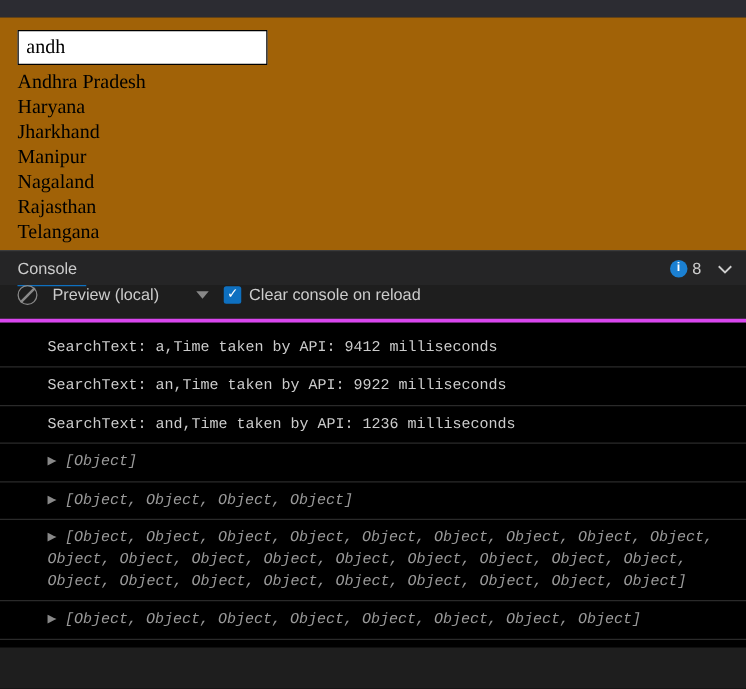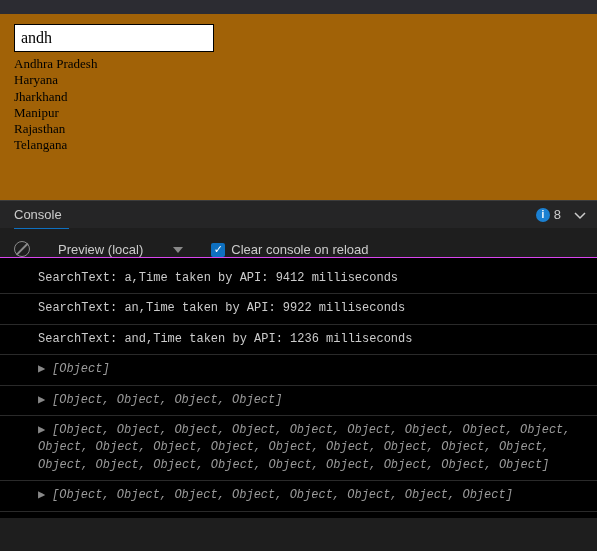--- a/index.html
+++ b/index.html
@@ -3,32 +3,32 @@
 <meta charset="utf-8">
 <style>
   * { margin: 0; padding: 0; box-sizing: border-box; }
   body { font-family: "Segoe UI", Arial, sans-serif; background: #1e1e1e; width: 597px; height: 551px; overflow: hidden; }
   
   .top-bar { height: 14px; background: #2c2c32; }
   
   .app-area { background: #a16207; padding: 10px 14px 0 14px; height: 186px; overflow: hidden; }
   .search-box { width: 200px; height: 28px; border: 1.5px solid #000; padding: 2px 6px; font-size: 16px; font-family: "Times New Roman", serif; outline: none; }
   .results { margin-top: 4px; }
-  .result-item { font-family: "Times New Roman", serif; font-size: 13px; line-height: 1.25; color: #000; }
+  .result-item { font-family: "Times New Roman", serif; font-size: 16px; line-height: 1.25; color: #000; }
   
   .console-panel { background: #000000; color: #ccc; }
   .console-header { display: flex; align-items: center; height: 28px; background: #252526; border-top: 1px solid #3c3c3c; padding: 0 8px 0 14px; font-size: 13px; }
   .console-title { color: #cccccc; }
   .console-title-underline { position: absolute; height: 1px; background: #0e70c0; width: 55px; margin-top: 27px; }
   .spacer { flex: 1; }
   .badge { display: flex; align-items: center; gap: 4px; margin-right: 10px; color: #ccc; }
   .badge-dot { width: 14px; height: 14px; border-radius: 50%; background: #1b80d2; display: flex; align-items: center; justify-content: center; font-size: 10px; color: #fff; font-weight: bold; }
   .chevron { width: 18px; height: 18px; display: flex; align-items: center; justify-content: center; cursor: pointer; }
   
-  .console-toolbar { display: flex; align-items: flex-end; height: 30px; background: #1e1e1e; border-bottom: 1px solid #d946ef; padding: 0 10px 0 14px; gap: 28px; font-size: 13px; color: #ccc; }
+  .console-toolbar { display: flex; align-items: flex-start; height: 30px; background: #1e1e1e; border-bottom: 3px solid #d946ef; padding: 0 10px 0 14px; gap: 12px; font-size: 13px; color: #ccc; }
   .no-icon { width: 16px; height: 16px; border: 1.5px solid #8a8a8a; border-radius: 50%; position: relative; }
   .no-icon::after { content: ""; position: absolute; width: 1.5px; height: 16px; background: #8a8a8a; left: 50%; top: -1px; transform: translateX(-50%) rotate(45deg); }
   .dropdown { display: flex; align-items: center; gap: 30px; cursor: pointer; }
   .tri-down { width: 0; height: 0; border-left: 5px solid transparent; border-right: 5px solid transparent; border-top: 6px solid #888; }
   .check-wrap { display: flex; align-items: center; gap: 6px; cursor: pointer; }
   .checkbox { width: 14px; height: 14px; background: #0e70c0; display: flex; align-items: center; justify-content: center; border-radius: 2px; }
   .checkmark { color: #fff; font-size: 11px; line-height: 1; }
   
   .console-body { padding: 6px 0; }
   .log-line { font-family: Consolas, "Courier New", monospace; font-size: 12px; color: #cccccc; padding: 6px 22px 6px 38px; border-bottom: 1px solid #2a2a2a; line-height: 1.45; position: relative; word-wrap: break-word; }
@@ -44,20 +44,21 @@
 
 <div class="top-bar"></div>
 
 <div class="app-area">
   <input class="search-box" type="text" value="andh" style="">
   <div class="results">
     <div class="result-item">Andhra Pradesh</div>
     <div class="result-item">Haryana</div>
     <div class="result-item">Jharkhand</div>
     <div class="result-item">Manipur</div>
+    <div class="result-item">Nagaland</div>
     <div class="result-item">Rajasthan</div>
     <div class="result-item">Telangana</div>
   </div>
 </div>
 
 <div class="console-panel">
 
   <div class="console-header">
     <div class="console-title-underline"></div>
     <span class="console-title">Console</span>

